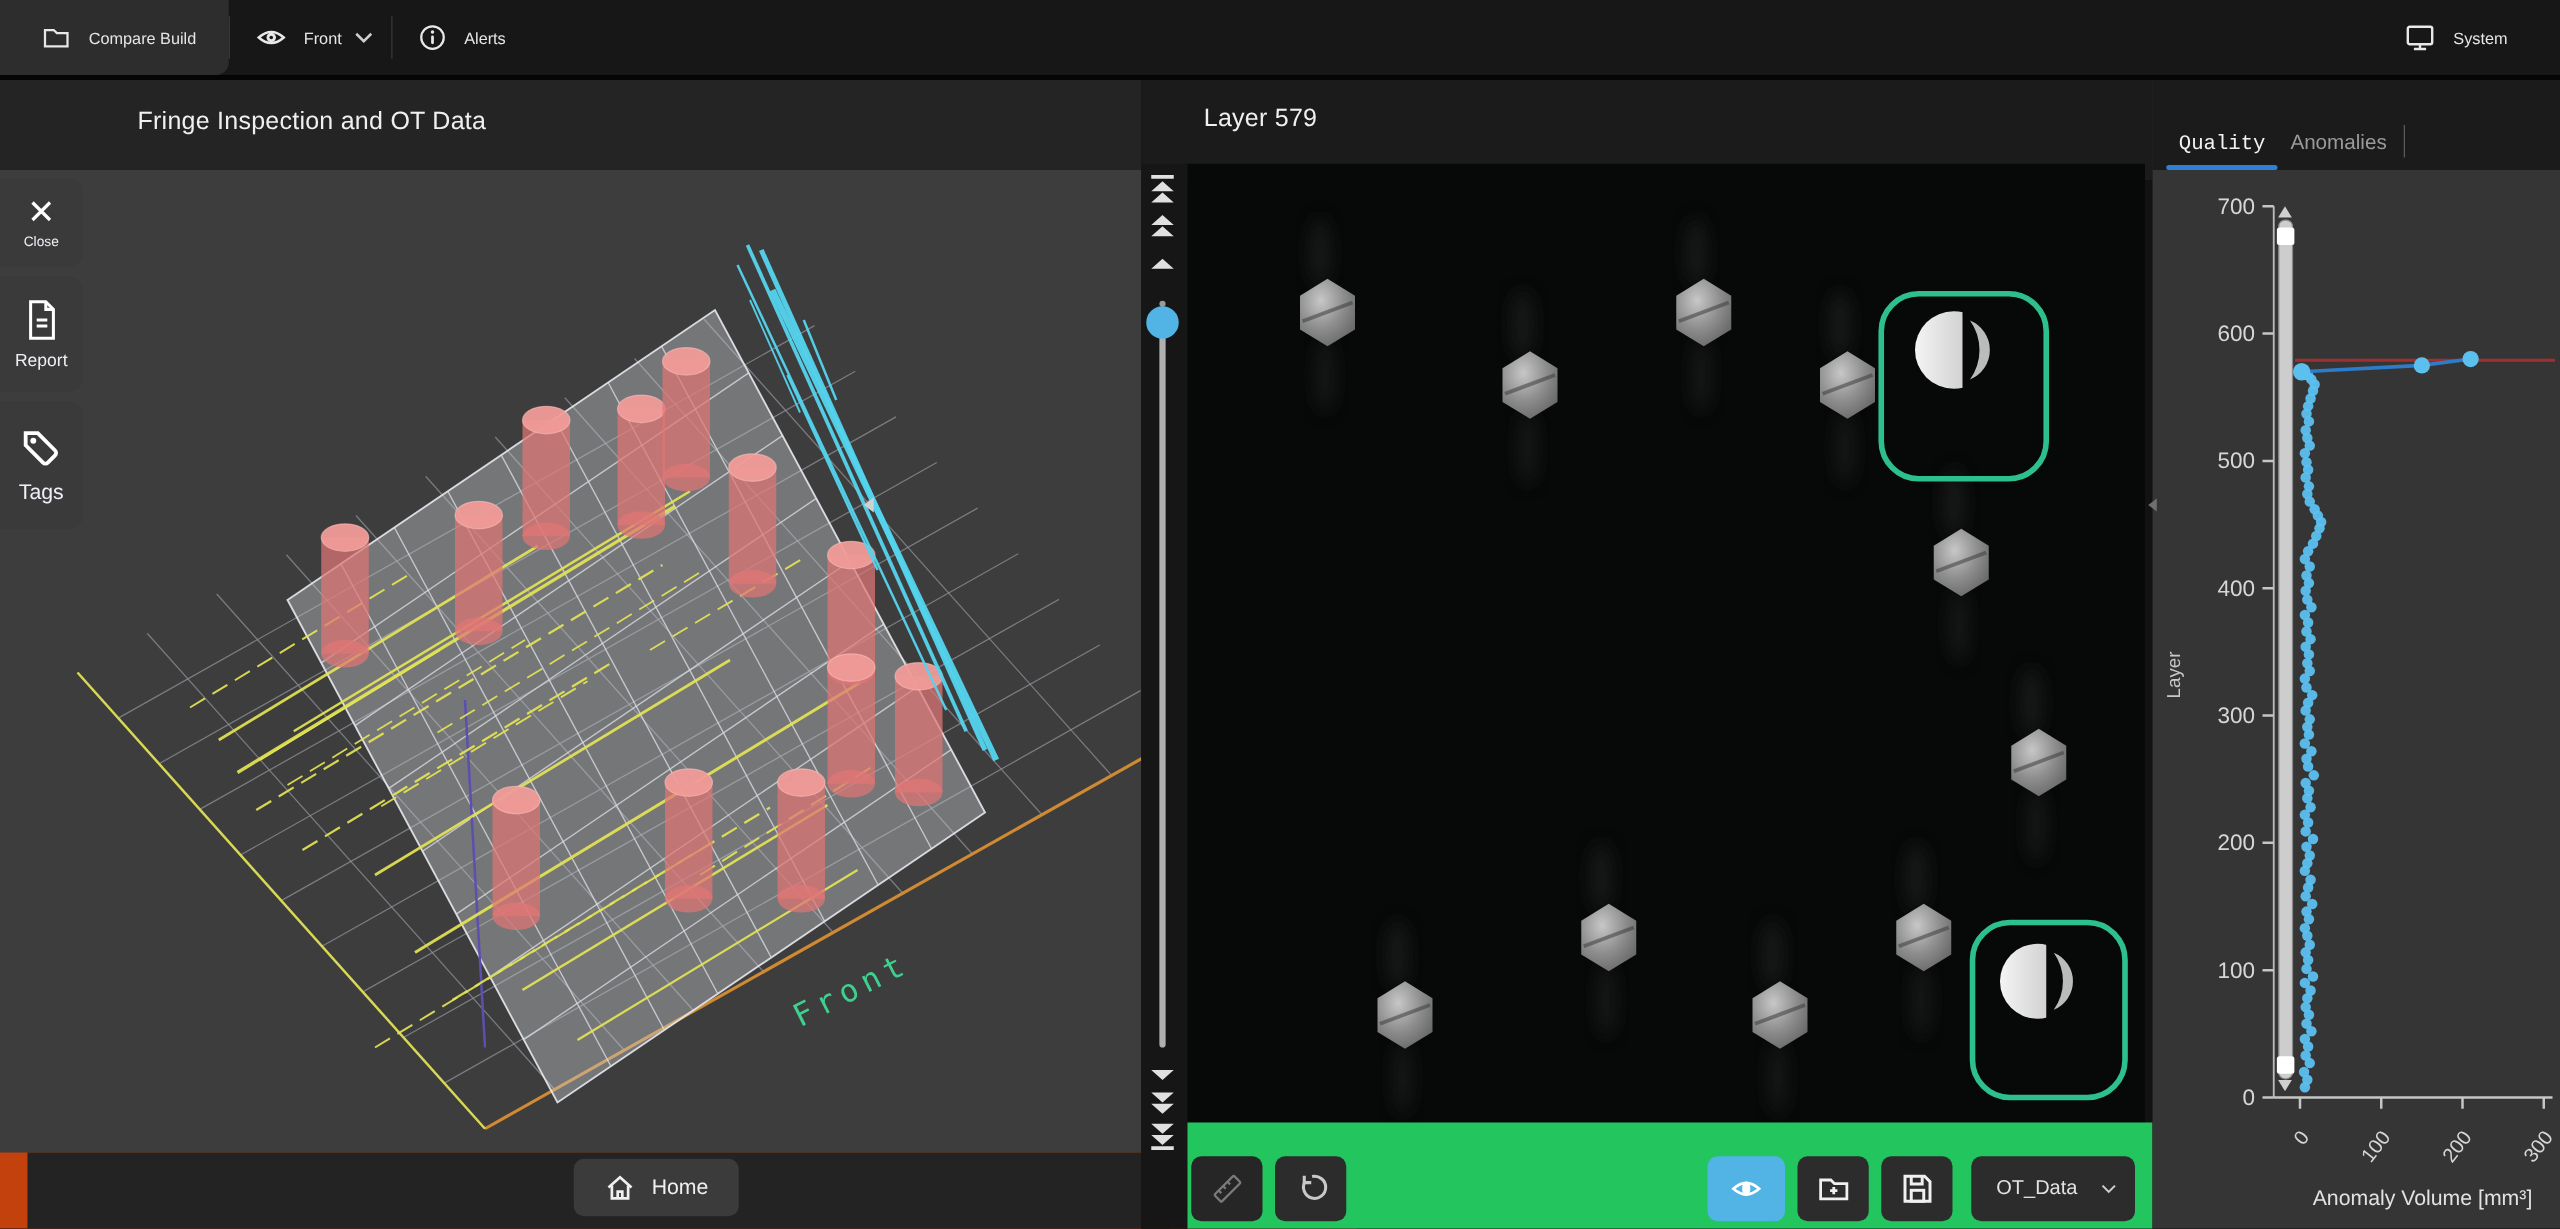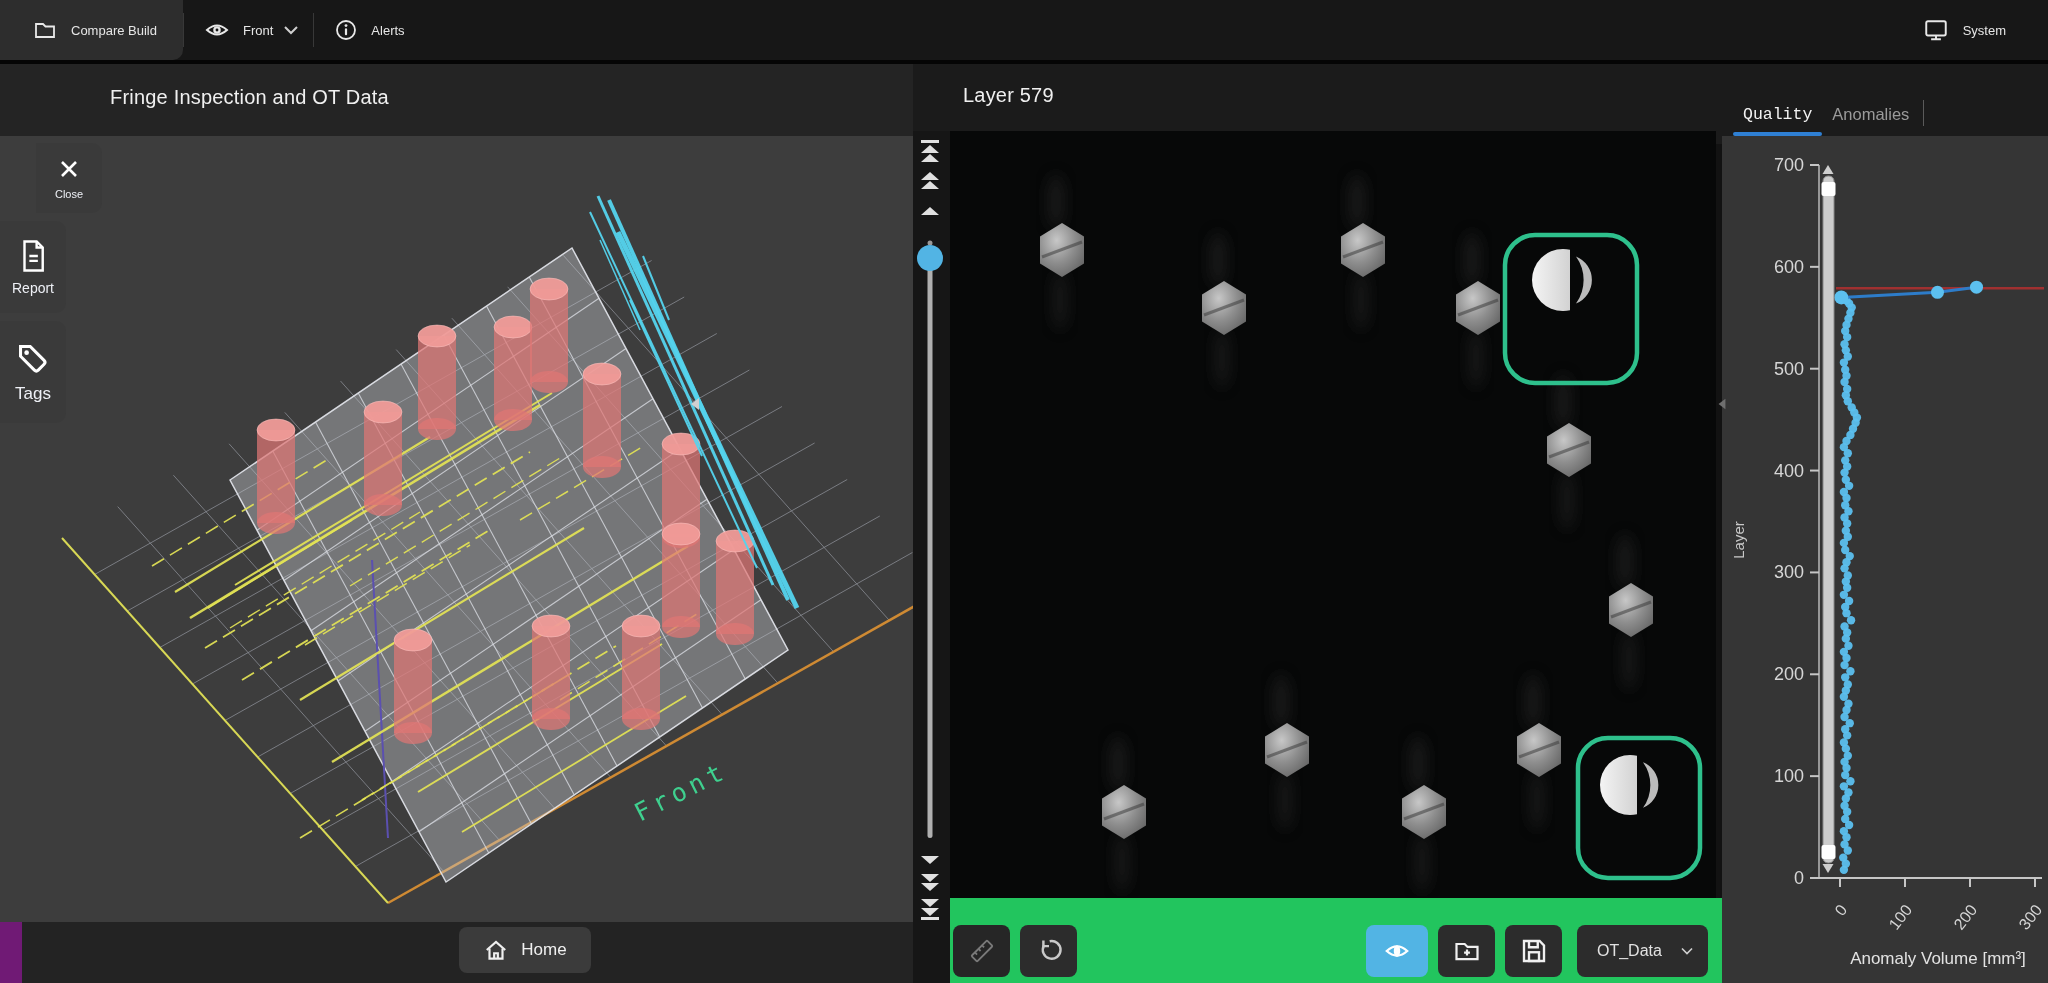--- a/index.html
+++ b/index.html
@@ -11,28 +11,28 @@
   .tb-right{display:flex;align-items:flex-start;height:100%;padding-right:22px;}
   .tb-btn{display:flex;align-items:center;gap:13px;background:transparent;border:none;color:#e6e6e6;font-size:13px;font-family:inherit;height:100%;padding:0 20px;cursor:pointer;}
   .tb-btn.primary{background:#2d2d2d;border-radius:0 0 10px 0;padding:0 26px 0 32px;}
   .tb-sep{width:1px;height:34px;background:#383838;}
   .tb-chev{padding:0 14px 0 0;margin-left:-10px;}
   .icon{display:inline-flex;align-items:center;justify-content:center;}
   
   .panel-header{position:absolute;left:0;top:0;width:100%;height:72px;background:#242424;}
   .panel-title{position:absolute;top:22px;font-size:20px;color:#f0f0f0;letter-spacing:.2px;}
   
-  .left-panel{position:absolute;left:0;top:64px;width:1085px;height:919px;background:#701a75;}
+  .left-panel{position:absolute;left:0;top:64px;width:1085px;height:919px;background:#c2410c;}
   .left-panel .panel-title{left:110px;}
   .hdr-iconbtn{position:absolute;right:12px;top:11px;width:48px;height:48px;background:#3a3a3a;border:none;border-radius:9px;display:flex;align-items:center;justify-content:center;cursor:pointer;}
   #viewport-svg{position:absolute;left:0;top:72px;background:#3d3d3d;}
   .side-toolbar{position:absolute;left:0;top:79px;width:66px;display:flex;flex-direction:column;gap:8px;}
   .side-btn{background:#3a3a3a;border:none;border-radius:0 10px 10px 0;color:#f2f2f6;display:flex;flex-direction:column;align-items:center;justify-content:center;gap:7px;cursor:pointer;font-family:inherit;width:66px;}
   .side-btn .lbl{color:#eef0f6;}
-  .side-btn.close{height:70px;font-size:11px;margin-left:36px;}
+  .side-btn.close{height:70px;font-size:11px;}
   .side-btn.report{height:92px;font-size:14px;}
   .side-btn.tags{height:102px;font-size:17px;}
   .left-bottombar{position:absolute;left:0;top:858px;width:913px;height:61px;background:#232323;margin-left:22px;}
   .home-btn{position:absolute;left:437px;top:5px;width:132px;height:46px;background:#3b3b3b;border:none;border-radius:8px;color:#f0f0f0;font-size:17px;font-family:inherit;display:flex;align-items:center;justify-content:center;gap:12px;cursor:pointer;}
   
   .mid-panel{position:absolute;left:913px;top:64px;width:809px;height:919px;background:#121212;}
   .mid-panel .panel-header{background:#1b1b1b;height:80px;}
   .mid-panel .panel-title{left:50px;top:20px;}
   #layer-slider-svg{position:absolute;left:0;top:67px;background:#161616;}
   #canvas-svg{position:absolute;left:37px;top:67px;background:#070808;}

